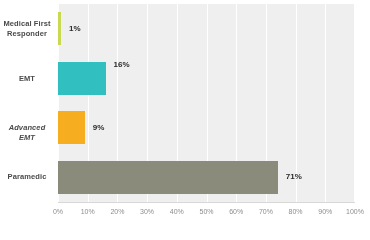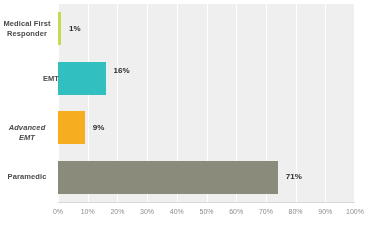--- a/index.html
+++ b/index.html
@@ -130,27 +130,27 @@
           <div class="bar" title="Advanced EMT 9%" style="width: 26.73px; background: rgb(247, 173, 32); top: 8.25px;"></div>
         </div>
         <div class="cat-row" style="top: 148.5px; height: 49.5px;">
           <div class="bar" title="Paramedic 74%" style="width: 219.78px; background: rgb(138, 139, 123); top: 8.25px;"></div>
         </div>
       </div>
   </div>
 
   <div id="category-labels">
       <div class="cat-label" style="top: 19.25px; color: rgb(74, 74, 74);">Medical First Responder</div>
-      <div class="cat-label" style="top: 73.5px; color: rgb(74, 74, 74); margin-left: 24px;">EMT</div>
+      <div class="cat-label" style="top: 73.5px; color: rgb(74, 74, 74);">EMT</div>
       <div class="cat-label" style="top: 123px; color: rgb(74, 74, 74); font-style: italic;">Advanced EMT</div>
       <div class="cat-label" style="top: 172px; color: rgb(74, 74, 74);">Paramedic</div>
     </div>
   <div id="value-labels">
       <div class="value-label" style="left: 68.97px; top: 23.75px; color: rgb(43, 43, 43);">1%</div>
-      <div class="value-label" style="left: 113.52px; top: 66px; color: rgb(43, 43, 43);">16%</div>
+      <div class="value-label" style="left: 113.52px; top: 60px; color: rgb(43, 43, 43);">16%</div>
       <div class="value-label" style="left: 92.73px; top: 122.75px; color: rgb(43, 43, 43);">9%</div>
       <div class="value-label" style="left: 285.78px; top: 172.25px; color: rgb(43, 43, 43);">71%</div>
     </div>
 
   <div id="x-axis-line" style="background: rgb(216, 216, 216);"></div>
   <div id="x-tick-labels">
       <div class="tick-label" style="left: 44px; width: 28px; color: rgb(141, 141, 141);">0%</div>
       <div class="tick-label" style="left: 73.7px; width: 28px; color: rgb(141, 141, 141);">10%</div>
       <div class="tick-label" style="left: 103.4px; width: 28px; color: rgb(141, 141, 141);">20%</div>
       <div class="tick-label" style="left: 133.1px; width: 28px; color: rgb(141, 141, 141);">30%</div>

